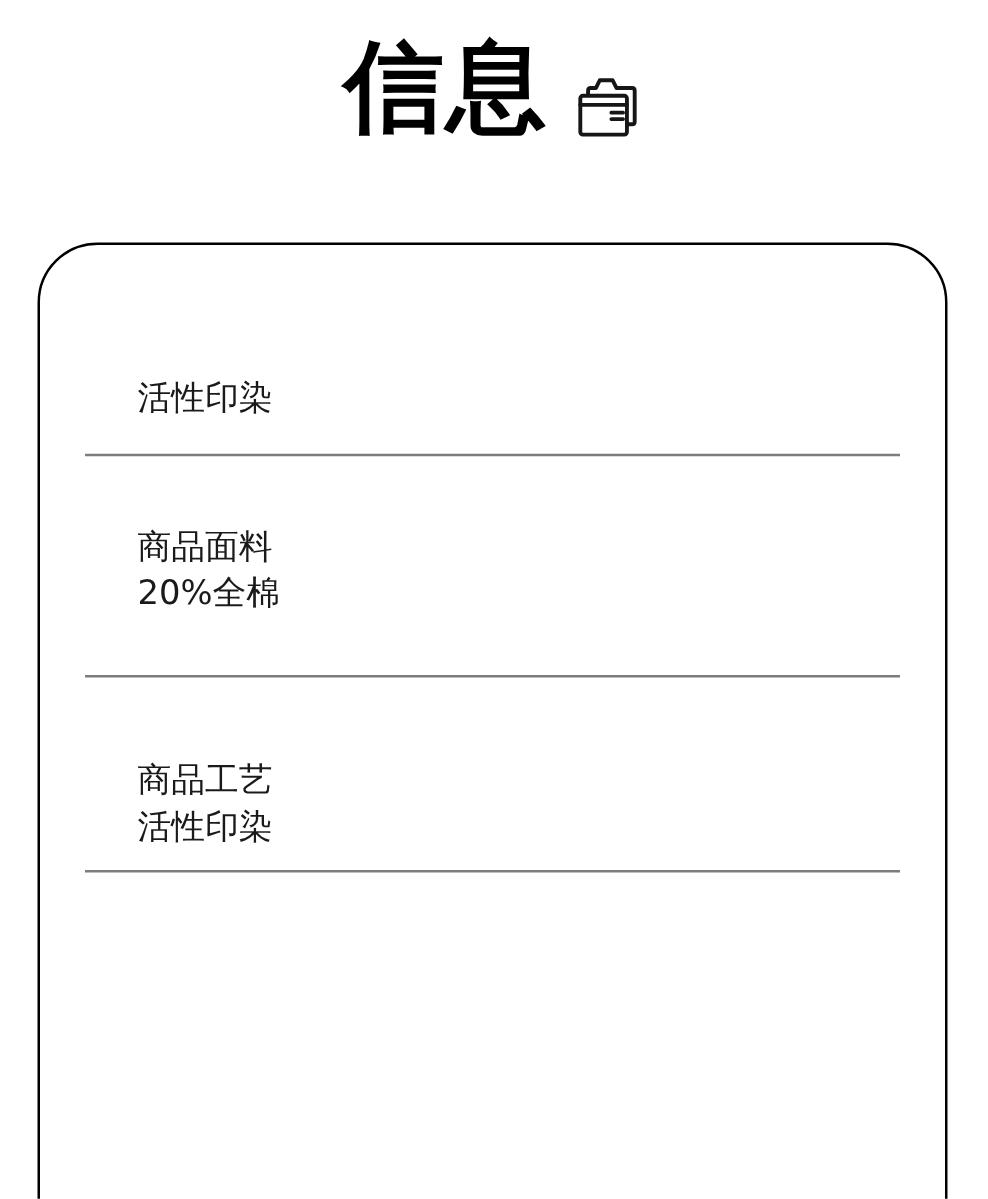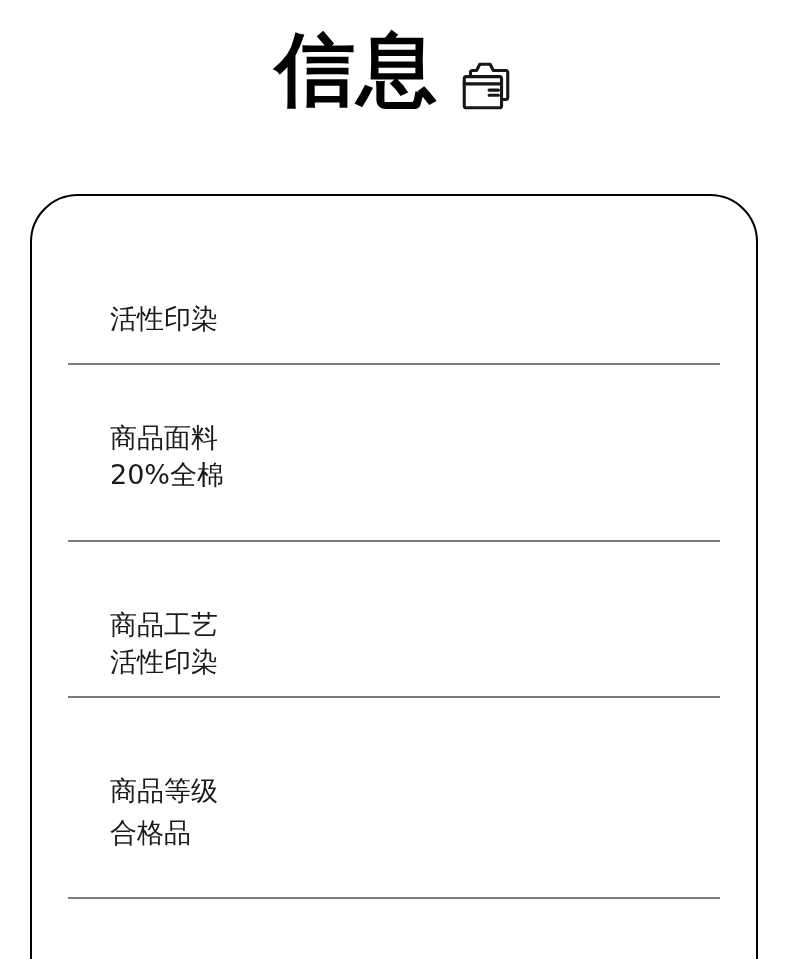--- a/index.html
+++ b/index.html
@@ -99,19 +99,15 @@
     <div class="row row-2">
       <div class="label">商品面料</div>
       <div class="value">20%全棉</div>
     </div>
 
     <div class="row row-3">
       <div class="label">商品工艺</div>
       <div class="value">活性印染</div>
     </div>
 
-    <div class="row row-4">
-      <div class="label">商品等级</div>
-      <div class="value">合格品</div>
-    </div>
 
   </div>
 </section>
 
 </body></html>

